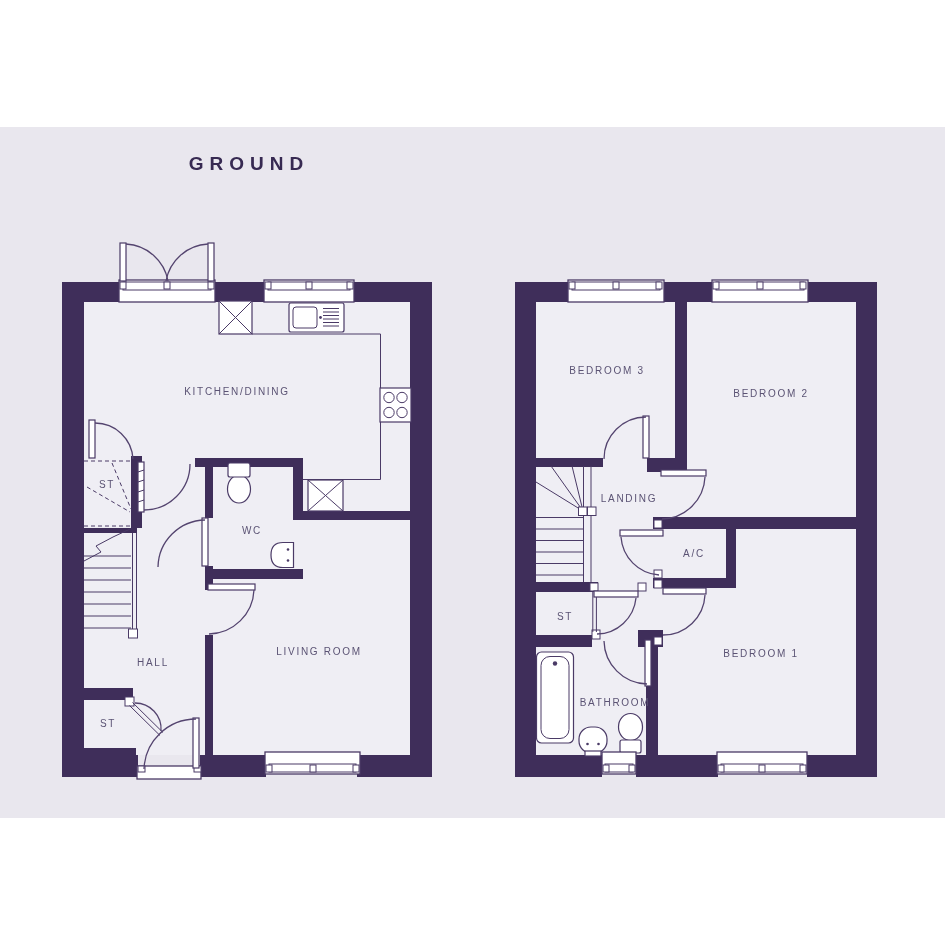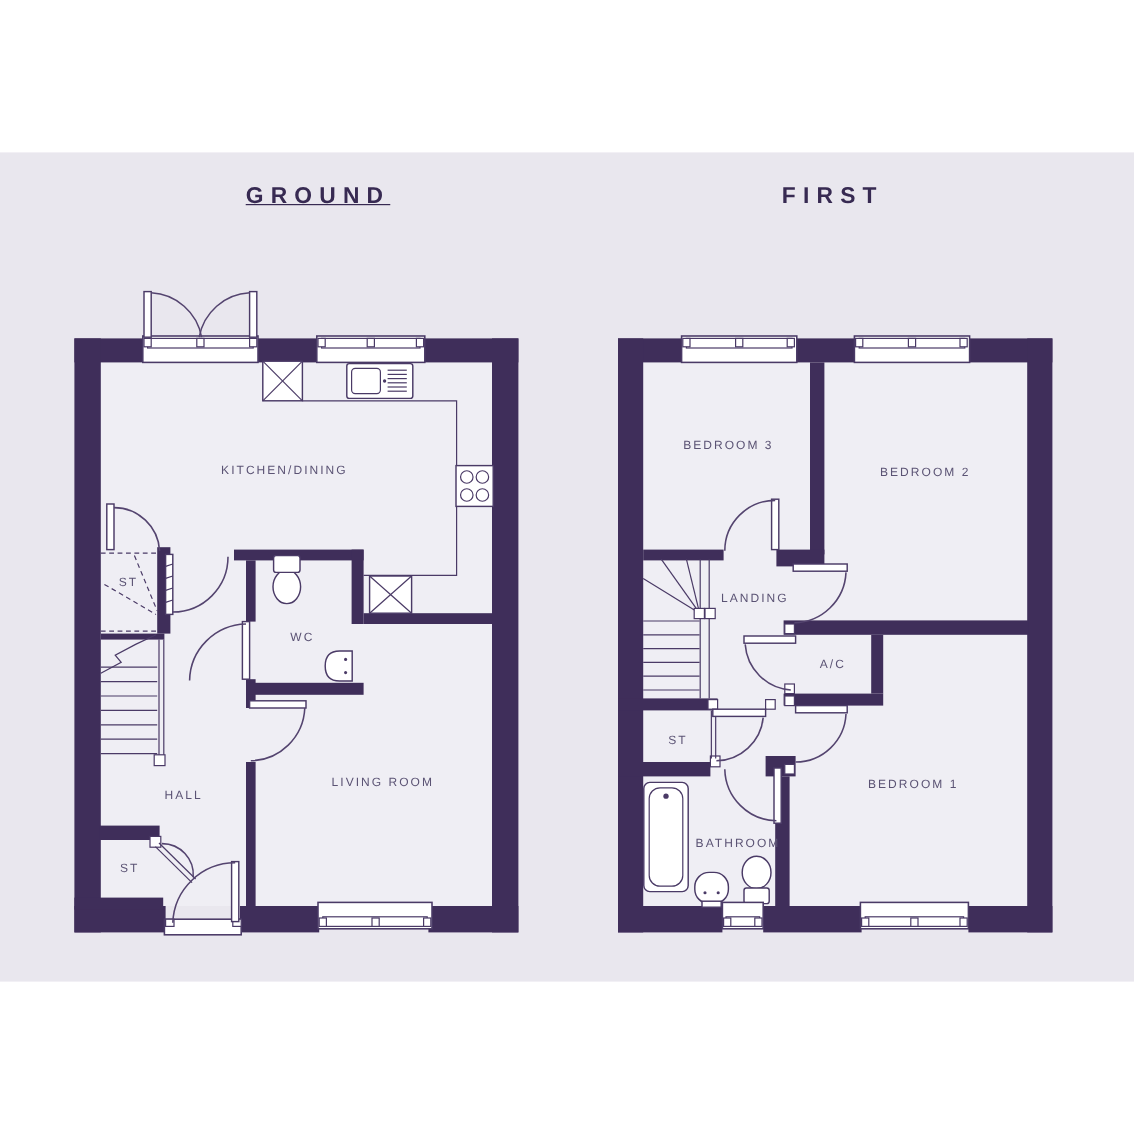--- a/index.html
+++ b/index.html
@@ -19,22 +19,21 @@
   svg .fix{fill:#ffffff;stroke:#4a3a66;stroke-width:1.2;}
   svg .dash{fill:none;stroke:#4a3a66;stroke-width:1;stroke-dasharray:4 3;}
   svg .interior{fill:#efeef4;}
 </style>
 </head>
 <body>
 
 <div class="canvas">
   <div class="band"></div>
 
-  <div class="floor-title" style="left:140px;text-decoration:underline;">GROUND</div>
-  <div class="floor-title" style="left:569px;">FIRST</div>
+  <div class="floor-title" style="left:124px;">GROUND</div>
 
   <svg class="plan-svg" width="945" height="945" viewBox="0 0 945 945">
 
     <g>
       <rect class="interior" x="84" y="302" width="326" height="453"></rect>
 
       <g>
         <rect class="wall" x="62" y="282" width="58" height="20"></rect>
         <rect class="wall" x="215" y="282" width="49" height="20"></rect>
         <rect class="wall" x="354" y="282" width="78" height="20"></rect>

